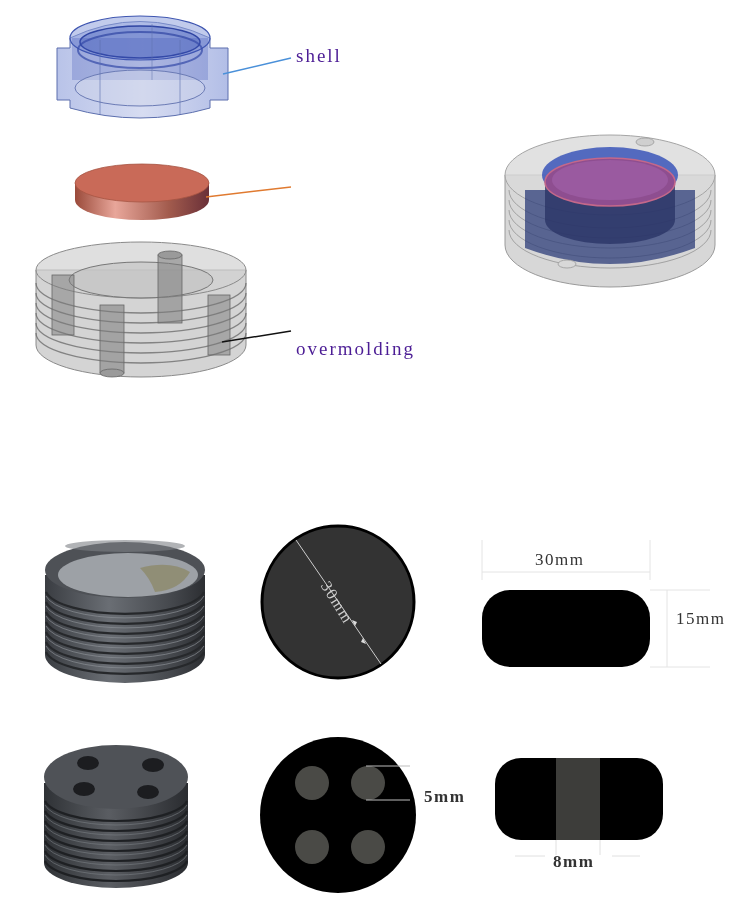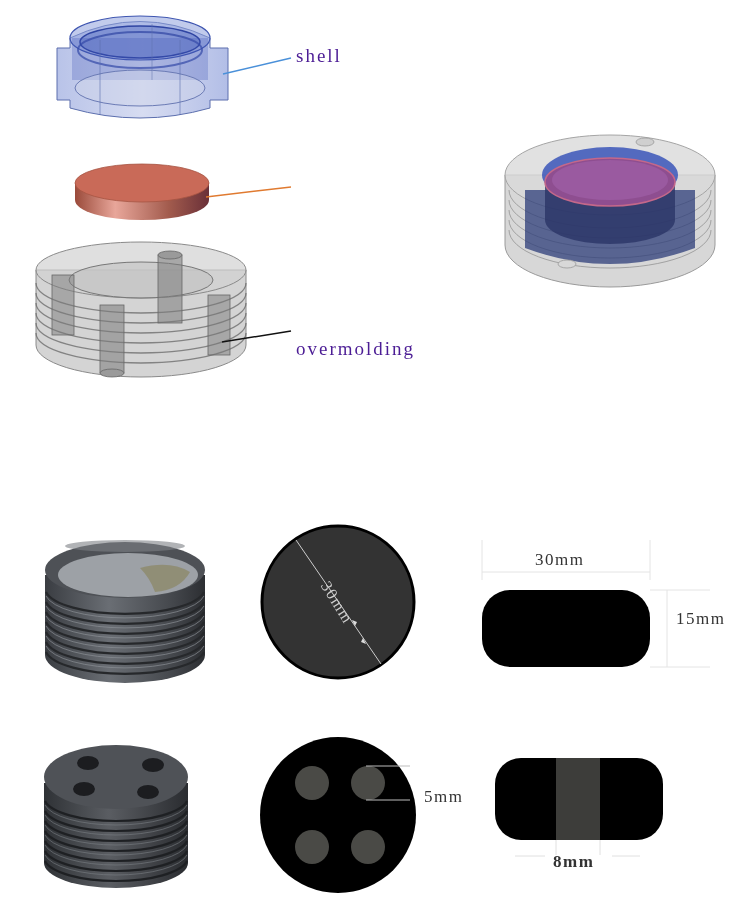--- a/index.html
+++ b/index.html
@@ -188,21 +188,21 @@
 
 <svg style="left:260px;top:735px;" width="210" height="160">
   <circle cx="78" cy="80" r="78" fill="#000000"></circle>
   <circle cx="52" cy="48" r="17" fill="#4a4a46"></circle>
   <circle cx="108" cy="48" r="17" fill="#4a4a46"></circle>
   <circle cx="52" cy="112" r="17" fill="#4a4a46"></circle>
   <circle cx="108" cy="112" r="17" fill="#4a4a46"></circle>
   <line x1="106" y1="31" x2="150" y2="31" stroke="#bdbdbd" stroke-width="1"></line>
   <line x1="106" y1="65" x2="150" y2="65" stroke="#bdbdbd" stroke-width="1"></line>
 </svg>
-<div class="dim" style="left:424px;top:787px;">5mm</div>
+<div class="dim" style="left:424px;top:787px;font-weight:bold;">5mm</div>
 
 <svg style="left:490px;top:755px;" width="180" height="110">
   <rect x="5" y="3" width="168" height="82" rx="26" ry="26" fill="#000000"></rect>
   <rect x="66" y="3" width="44" height="82" fill="#3d3d3a"></rect>
   <g stroke="#e0e0e0" stroke-width="1">
     <line x1="66" y1="85" x2="66" y2="100"></line>
     <line x1="110" y1="85" x2="110" y2="100"></line>
     <line x1="25" y1="101" x2="55" y2="101"></line>
     <line x1="122" y1="101" x2="150" y2="101"></line>
   </g>

